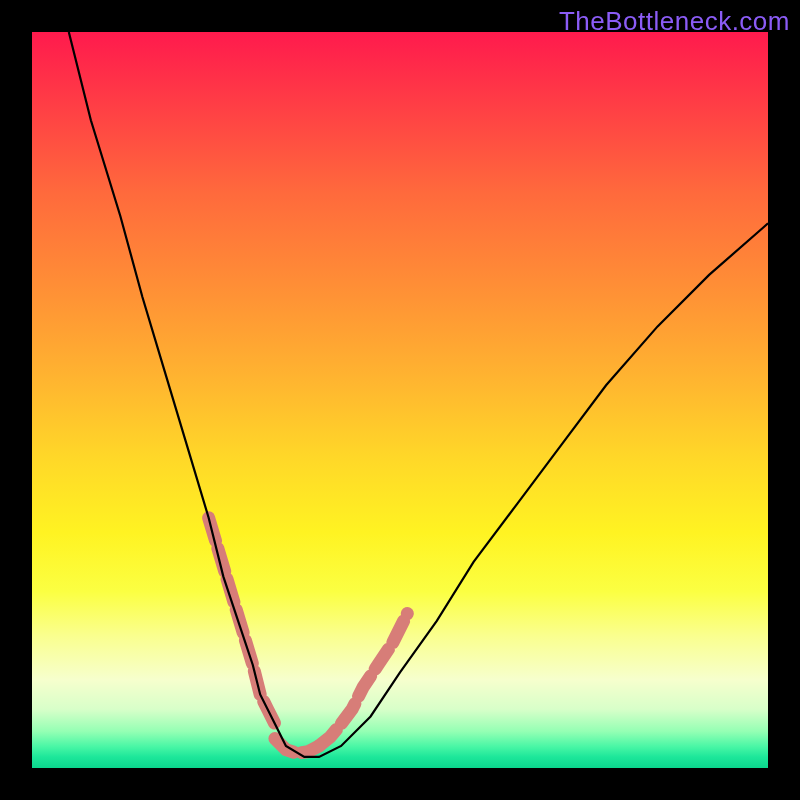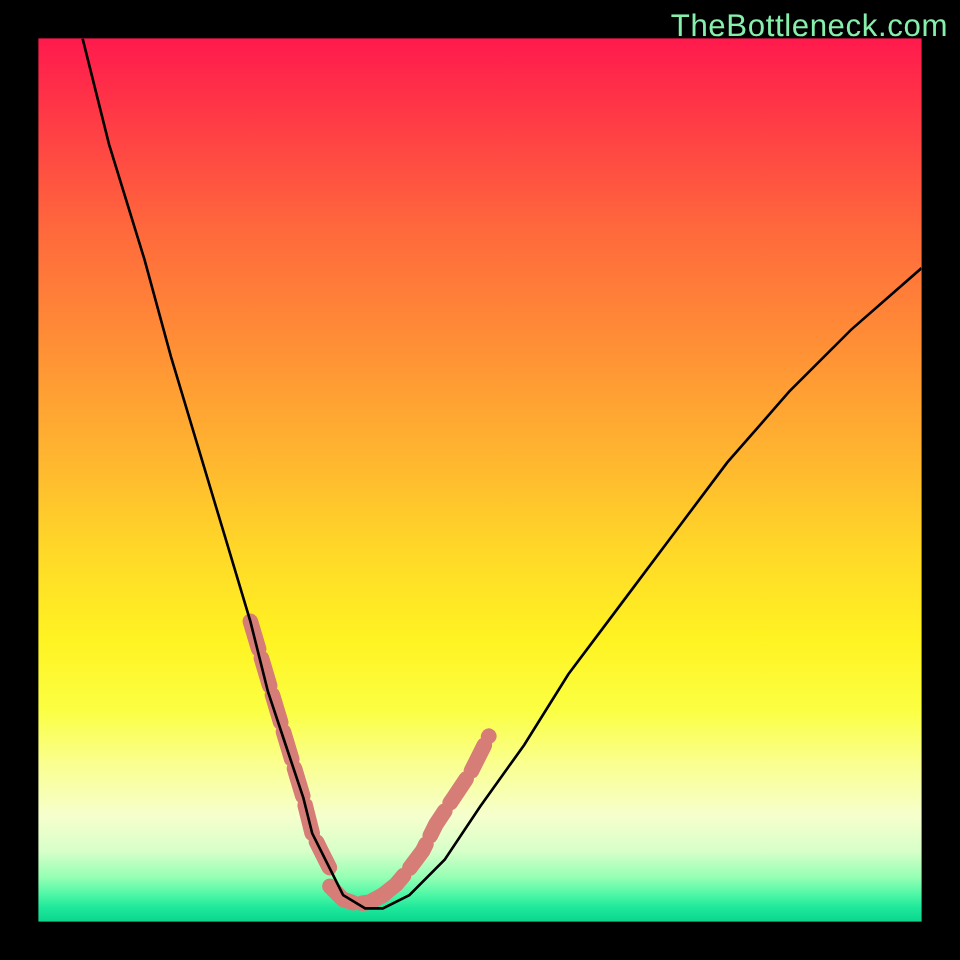--- a/index.html
+++ b/index.html
@@ -42,21 +42,21 @@
     );
   }
   .curve-layer {
     position: absolute;
     inset: 0;
   }
   .attribution {
     position: absolute;
     top: 6px;
     right: 10px;
-    color: #86efac;
+    color: #8b5cf6;
     font-size: 26px;
     font-weight: 400;
     letter-spacing: 0.5px;
   }
 </style>
 </head>
 <body>
 
 <div class="attribution">TheBottleneck.com</div>
 

